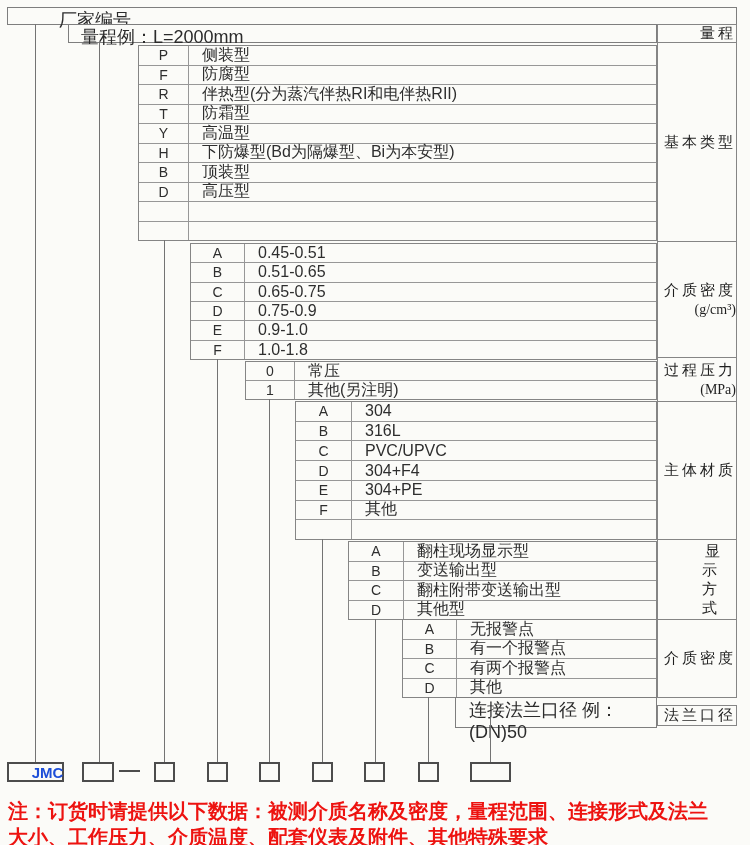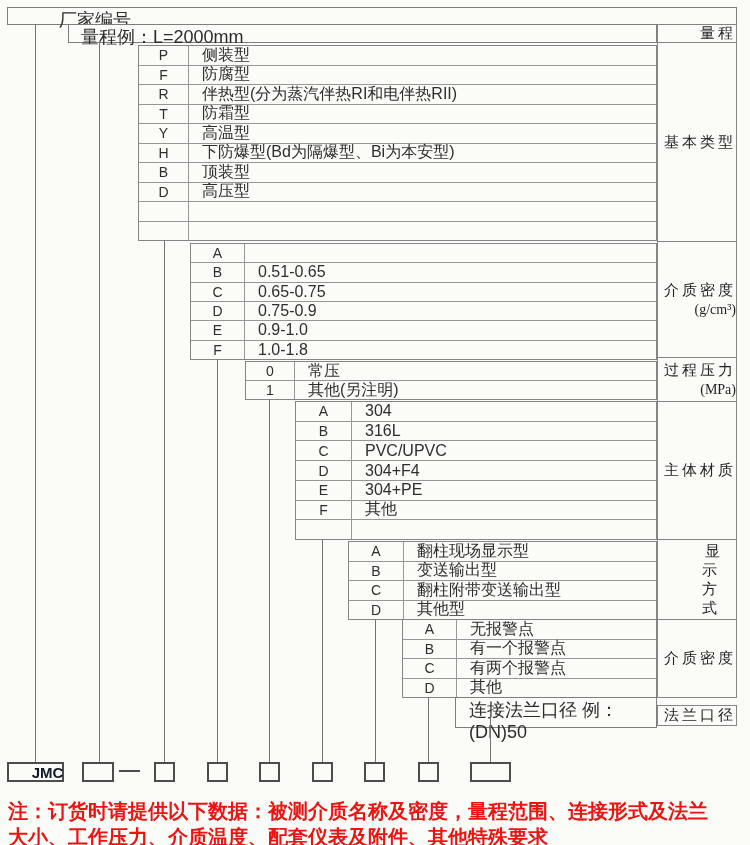--- a/index.html
+++ b/index.html
@@ -24,21 +24,21 @@
   .t-alarm   {left:402px;top:619px;width:255px;height:79px; --kw:53px;}
   .lbl{position:absolute;left:657px;width:80px;box-sizing:border-box;
        border:1px solid #858585;display:flex;flex-direction:column;align-items:flex-end;
        justify-content:center;font-family:"Liberation Serif",serif;font-size:15px;
        color:#1f1f1f;letter-spacing:3px;text-indent:3px;background:#fbfbf8;}
   .lbl .sub{letter-spacing:0;text-indent:0;font-size:14px;margin-top:2px;}
   .vline{position:absolute;width:1px;background:#737373;}
   .bbox{position:absolute;top:762px;height:20px;box-sizing:border-box;
         border:2px solid #4c4c4c;background:#fbfbf8;}
   .jmc{display:flex;justify-content:center;
-       font-weight:bold;font-size:15px;color:#0f172a;padding-left:24px;}
+       font-weight:bold;font-size:15px;color:#1d4ed8;padding-left:24px;}
   .dash{position:absolute;top:770px;height:2px;background:#4c4c4c;}
   .note{position:absolute;left:8px;top:798px;width:740px;font-weight:bold;
         font-size:20px;line-height:26px;color:#ed1310;}
 </style>
 </head>
 <body>
 
 <div class="stage">
 
   <div class="abs cellbox toptext" style="left:7px;top:7px;width:730px;height:18px;padding-left:51px;">
@@ -115,20 +115,21 @@
       </div>
     <div class="row">
         <div class="key"></div>
         <div class="desc"></div>
       </div>
   </div>
 
   <div class="tbl t-density">
     <div class="row">
         <div class="key">A</div>
+        <div class="desc">0.45-0.51</div>
       </div>
     <div class="row">
         <div class="key">B</div>
         <div class="desc">0.51-0.65</div>
       </div>
     <div class="row">
         <div class="key">C</div>
         <div class="desc">0.65-0.75</div>
       </div>
     <div class="row">

